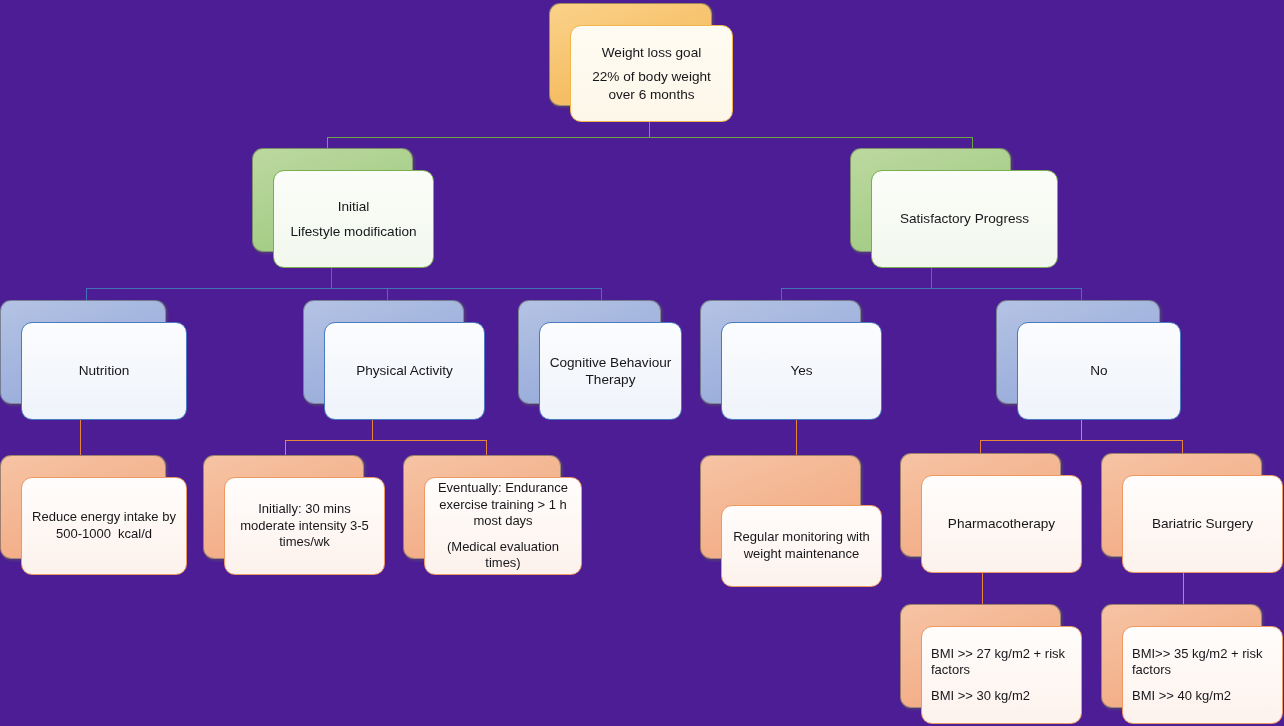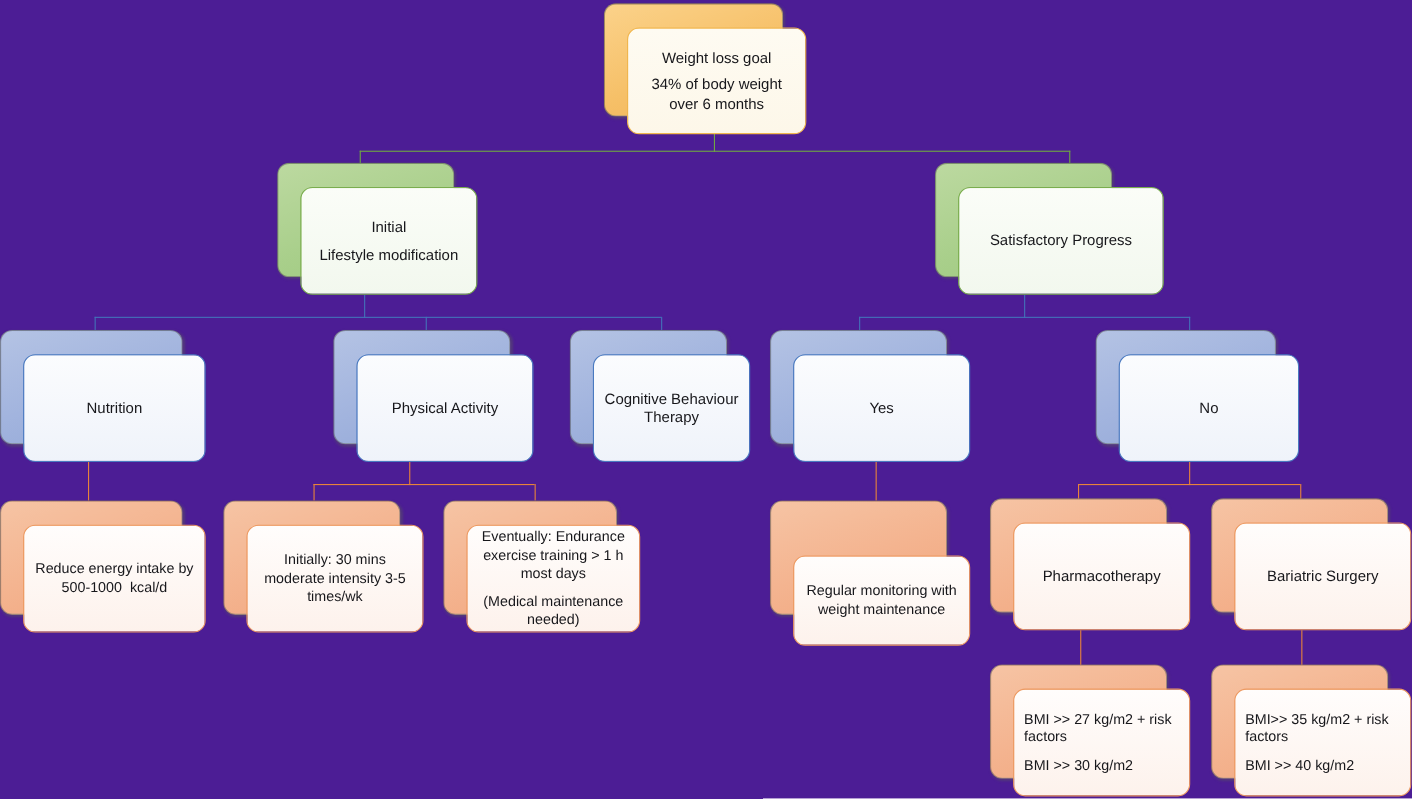--- a/index.html
+++ b/index.html
@@ -119,21 +119,21 @@
 
   <div class="conn v orange" style="left:982px; top:573px; height:32px;"></div>
 
   <div class="conn v orange" style="left:1183px;top:573px; height:32px;"></div>
 
   <div class="node n-yellow" style="left:549px; top:3px; width:163px; height:119px;">
     <div class="card-back" style="width:163px; height:103px;"></div>
     <div class="card-front fs14" style="width:163px; height:97px;">
       <div class="lines">
         <div>Weight loss goal</div>
-        <div style="margin-top:7px;">34% of body weight</div>
+        <div style="margin-top:7px;">22% of body weight</div>
         <div>over 6 months</div>
       </div>
     </div>
   </div>
 
   <div class="node n-green" style="left:252px; top:148px; width:161px; height:122px;padding-left:44px;">
     <div class="card-back" style="width:161px; height:104px;"></div>
     <div class="card-front fs14" style="width:161px; height:98px;">
       <div class="lines">
         <div>Initial</div>
@@ -219,22 +219,22 @@
   </div>
 
   <div class="node n-orange" style="left:403px; top:455px; width:158px; height:122px;">
     <div class="card-back" style="width:158px; height:104px;"></div>
     <div class="card-front fs13" style="width:158px; height:98px;">
       <div class="lines">
         <div>Eventually: Endurance</div>
         <div>exercise training &gt; 1 h</div>
         <div>most days</div>
         <div class="gap"></div>
-        <div>(Medical maintenance</div>
-        <div>needed)</div>
+        <div>(Medical evaluation</div>
+        <div>times)</div>
       </div>
     </div>
   </div>
 
   <div class="node n-orange" style="left:700px; top:455px; width:161px; height:122px;">
     <div class="card-back" style="width:161px; height:104px;"></div>
     <div class="card-front fs13" style="width:161px; height:82px;margin-top:28px;">
       <div class="lines">
         <div>Regular monitoring with</div>
         <div>weight maintenance</div>

